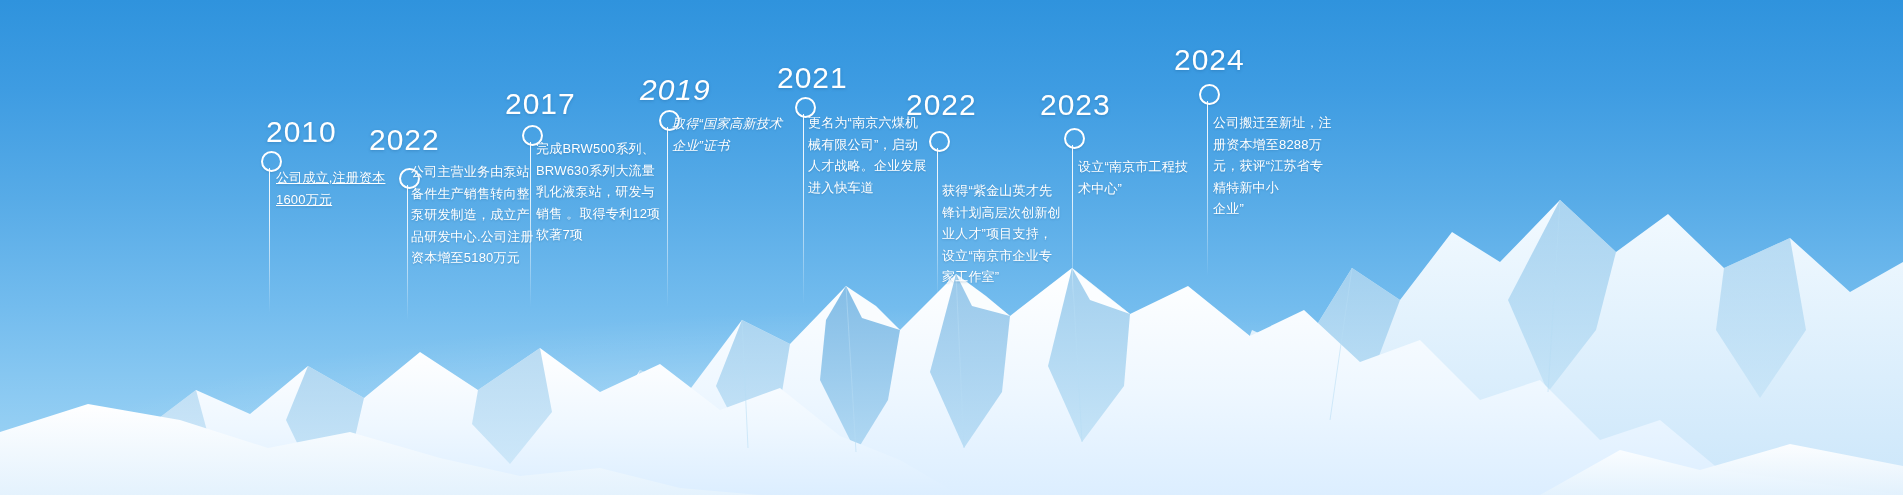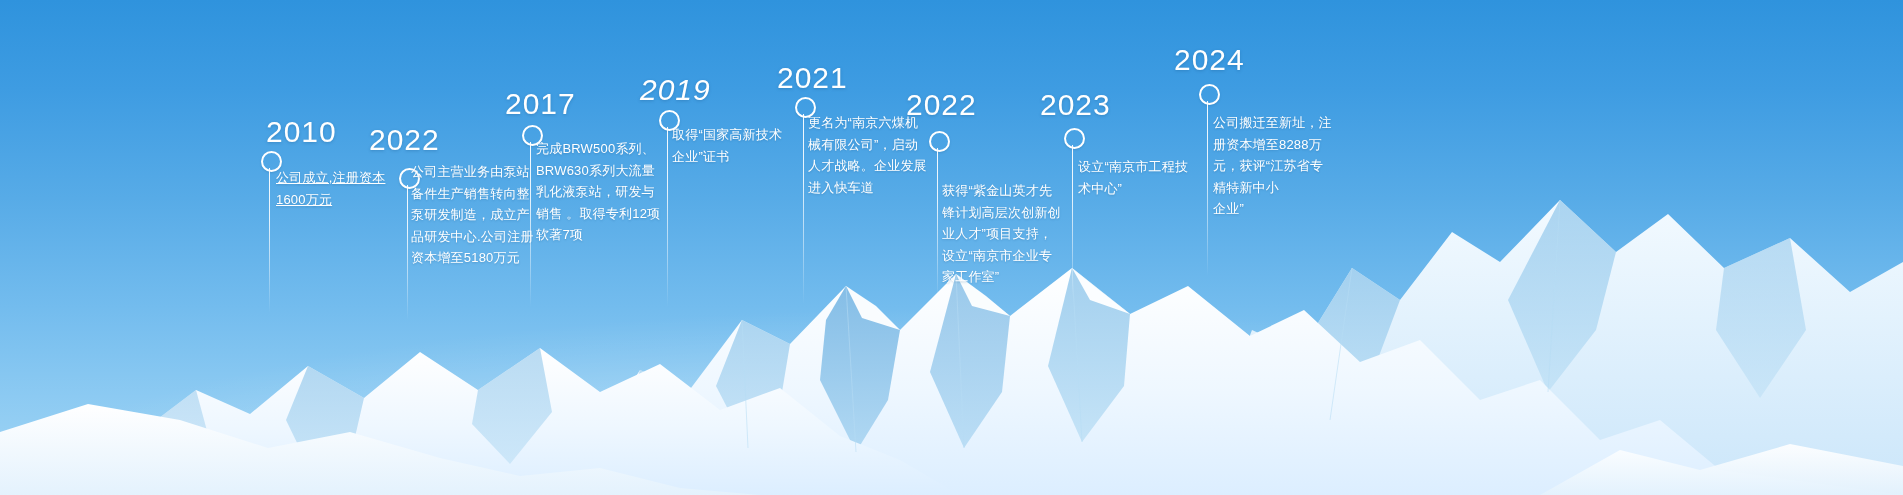--- a/index.html
+++ b/index.html
@@ -189,21 +189,21 @@
       <div class="year" style="left:505px; top:89px;">2017</div>
       <div class="dot" style="left:522px; top:125px;"></div>
       <div class="stem" style="left:530px; top:142px; height:165px;"></div>
       <div class="desc" style="left:536px; top:138px; width:140px;">完成BRW500系列、<br>BRW630系列大流量<br>乳化液泵站，研发与<br>销售 。取得专利12项<br>软著7项</div>
     </div>
 
     <div class="entry">
       <div class="year" style="left:640px; top:75px;font-style:italic;">2019</div>
       <div class="dot" style="left:659px; top:110px;"></div>
       <div class="stem" style="left:667px; top:127px; height:180px;"></div>
-      <div class="desc" style="left:672px; top:124px; width:140px;">取得“国家高新技术<br>企业”证书</div>
+      <div class="desc" style="left:672px; top:113px; width:140px;font-style:italic;">取得“国家高新技术<br>企业”证书</div>
     </div>
 
     <div class="entry">
       <div class="year" style="left:777px; top:63px;">2021</div>
       <div class="dot" style="left:795px; top:97px;"></div>
       <div class="stem" style="left:803px; top:114px; height:190px;"></div>
       <div class="desc" style="left:808px; top:112px; width:142px;">更名为“南京六煤机<br>械有限公司”，启动<br>人才战略。企业发展<br>进入快车道</div>
     </div>
 
     <div class="entry">

